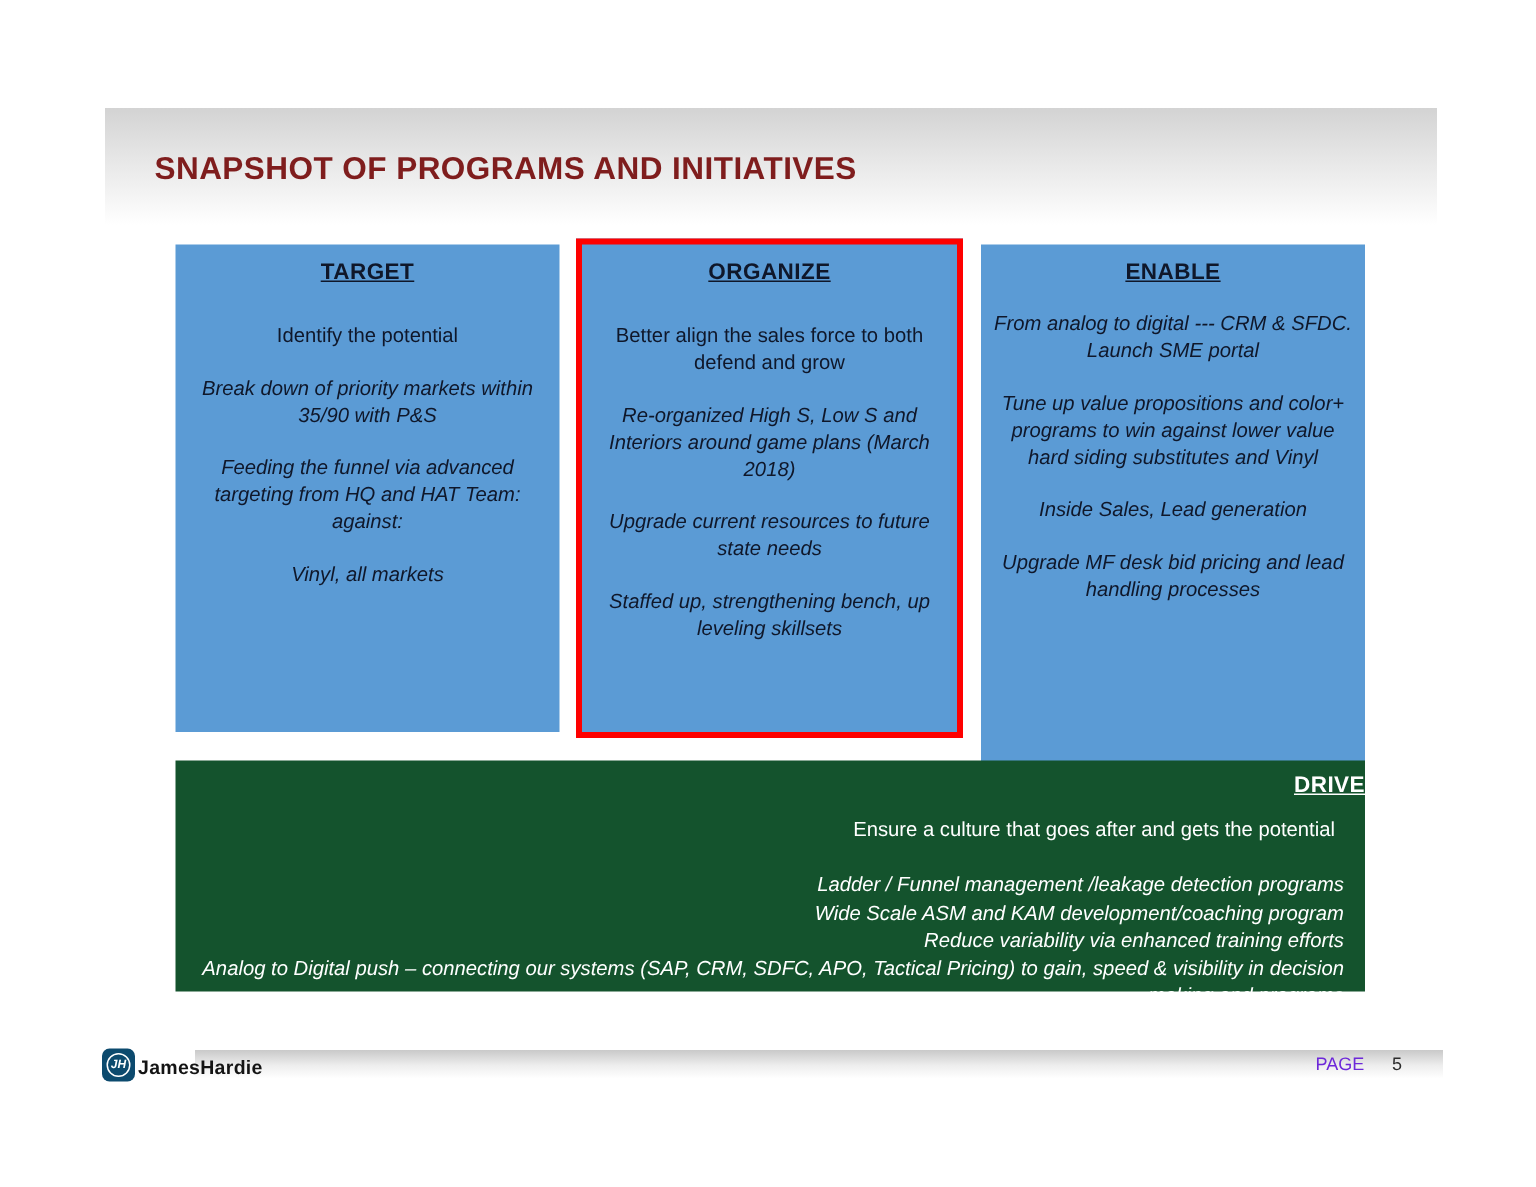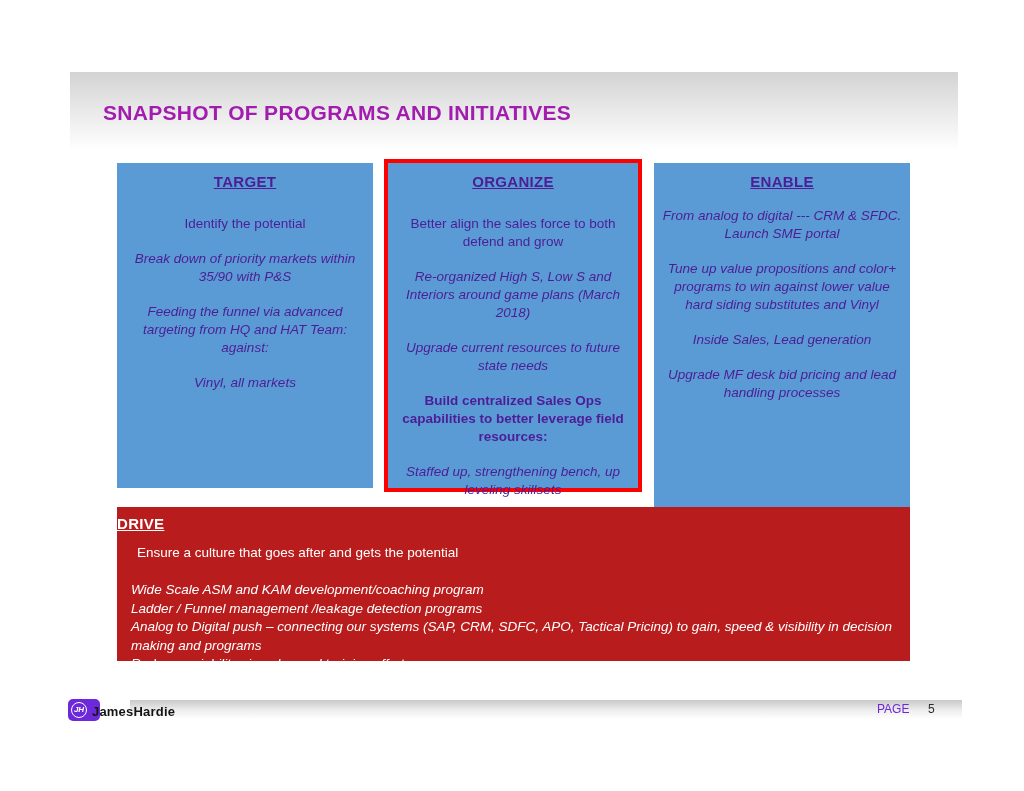--- a/index.html
+++ b/index.html
@@ -11,64 +11,64 @@
   .slide { position: absolute; inset: 0; }
 
   
   .header-band {
     position: absolute; left: 70px; top: 72px; width: 888px; height: 78px;
     background: linear-gradient(to bottom, #d3d3d3 0%, #e7e7e7 45%, #ffffff 100%);
   }
   .slide-title {
     position: absolute; left: 103px; top: 101px;
     font-size: 21px; font-weight: bold; letter-spacing: 0.3px;
-    color: #a21caf;
+    color: #7f1d1d;
   }
 
   
   .box {
-    position: absolute; background: #5b9bd5; color: #4c1d95;
+    position: absolute; background: #5b9bd5; color: #0f172a;
     text-align: center; box-sizing: border-box;
   }
   .box-target  { left: 117px; top: 163px; width: 256px; height: 325px; }
   .box-organize{ left: 384px; top: 159px; width: 258px; height: 333px; border: 4px solid #fe0000; }
   .box-enable  { left: 654px; top: 163px; width: 256px; height: 411px; }
 
   .box-header {
     margin-top: 10px; font-size: 15px; font-weight: bold;
     text-decoration: underline; letter-spacing: 0.3px;
   }
   .box p { margin: 17px 7px 0; font-size: 13.5px; line-height: 18px; }
   .box p.first { margin-top: 25px; }
   .em  { font-style: italic; }
   .bld { font-weight: bold; }
 
   
   .box-drive {
     position: absolute; left: 117px; top: 507px; width: 793px; height: 154px;
-    background: #b91c1c; color: #ffffff; text-align: left; box-sizing: border-box;
+    background: #14532d; color: #ffffff; text-align: right; box-sizing: border-box;
   }
   .drive-header {
     margin-top: 8px; font-size: 15px; font-weight: bold;
     text-decoration: underline; letter-spacing: 0.3px;
   }
   .drive-lead { margin: 12px 20px 0; font-size: 13.5px; line-height: 18px; }
   .drive-lines { margin: 19px 14px 0; font-size: 13.5px; line-height: 18.5px; font-style: italic; }
 
   
   .footer-strip {
     position: absolute; left: 130px; top: 700px; width: 832px; height: 19px;
     background: linear-gradient(to bottom, #c9c9c9 0%, #eeeeee 55%, #ffffff 100%);
   }
   .page-label  { position: absolute; left: 877px; top: 702px; font-size: 12px; color: #6d28d9; }
   .page-number { position: absolute; left: 928px; top: 702px; font-size: 12px; color: #2b2b2b; }
 
   .brand-logo {
-    position: absolute; left: 68px; top: 699px; width: 32px; height: 22px;
-    background: #6d28d9; border-radius: 5px;
+    position: absolute; left: 68px; top: 699px; width: 22px; height: 22px;
+    background: #0c4a6e; border-radius: 5px;
   }
   .brand-logo .ring {
     position: absolute; left: 3px; top: 3px; width: 14px; height: 14px;
     border: 1.5px solid #ffffff; border-radius: 50%;
     display: flex; align-items: center; justify-content: center;
   }
   .brand-logo .ring span {
     color: #ffffff; font-size: 8px; font-weight: bold; font-style: italic; line-height: 1;
   }
   .brand-name {
@@ -90,40 +90,39 @@
     <p class="em">Break down of priority markets within 35/90 with P&amp;S</p>
     <p class="em">Feeding the funnel via advanced targeting from HQ and HAT Team: against:</p>
     <p class="em">Vinyl, all markets</p>
   </div>
 
   <div class="box box-organize">
     <div class="box-header">ORGANIZE</div>
     <p class="first">Better align the sales force to both defend and grow</p>
     <p class="em">Re-organized High S, Low S and Interiors around game plans (March 2018)</p>
     <p class="em">Upgrade current resources to future state needs</p>
-    <p class="bld">Build centralized Sales Ops capabilities to better leverage field resources:</p>
     <p class="em">Staffed up, strengthening bench, up leveling  skillsets</p>
   </div>
 
   <div class="box box-enable">
     <div class="box-header">ENABLE</div>
     <p class="em">From analog to digital --- CRM &amp; SFDC. Launch SME portal</p>
     <p class="em">Tune up value propositions and color+ programs to win against lower value hard siding substitutes and Vinyl</p>
     <p class="em">Inside Sales, Lead generation</p>
     <p class="em">Upgrade MF desk bid pricing and lead handling processes</p>
   </div>
 
   <div class="box-drive">
     <div class="drive-header">DRIVE</div>
     <div class="drive-lead">Ensure a culture that goes after and gets the potential</div>
     <div class="drive-lines">
+      <div>Ladder / Funnel management /leakage detection programs</div>
       <div>Wide Scale ASM and KAM development/coaching program</div>
-      <div>Ladder / Funnel management /leakage detection programs</div>
+      <div>Reduce variability via enhanced training efforts</div>
       <div>Analog to Digital push – connecting our systems (SAP, CRM, SDFC, APO, Tactical Pricing) to gain, speed &amp; visibility in decision making and programs</div>
-      <div>Reduce variability via enhanced training efforts</div>
     </div>
   </div>
 
   <div class="footer-strip"></div>
   <div class="brand-logo">
     <div class="ring">
       <span>JH</span>
     </div>
   </div>
   <div class="brand-name">JamesHardie</div>

